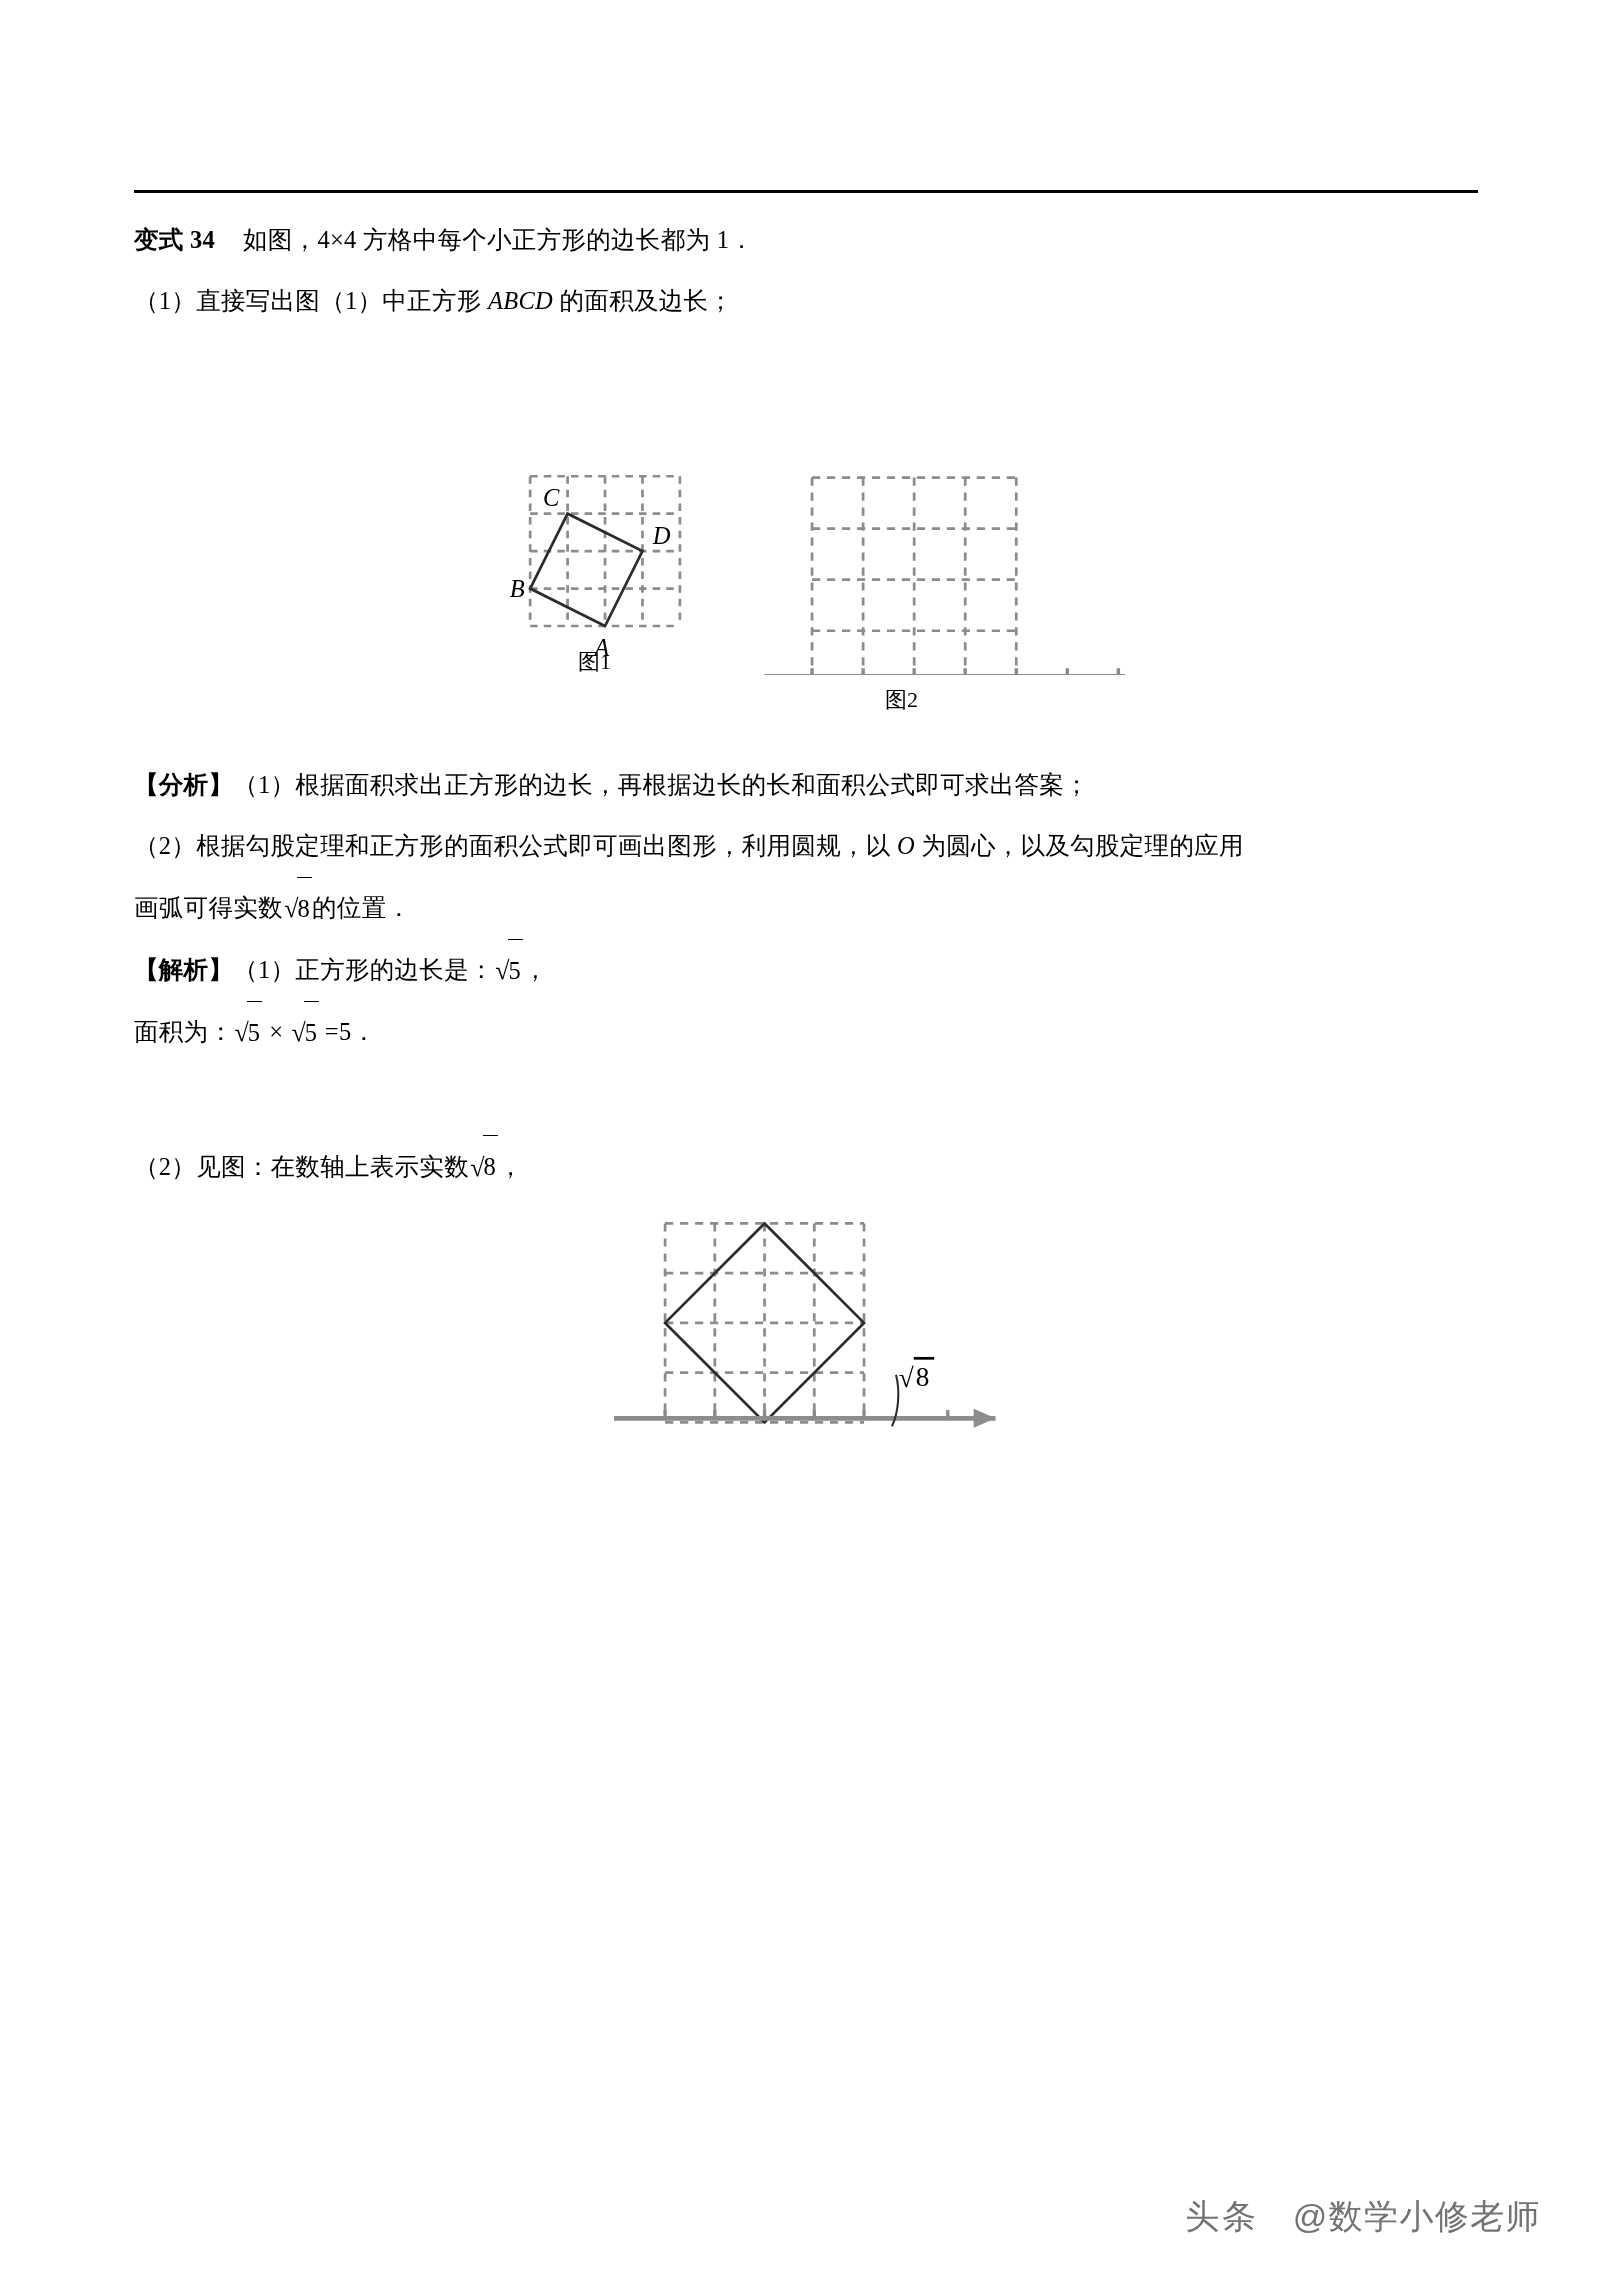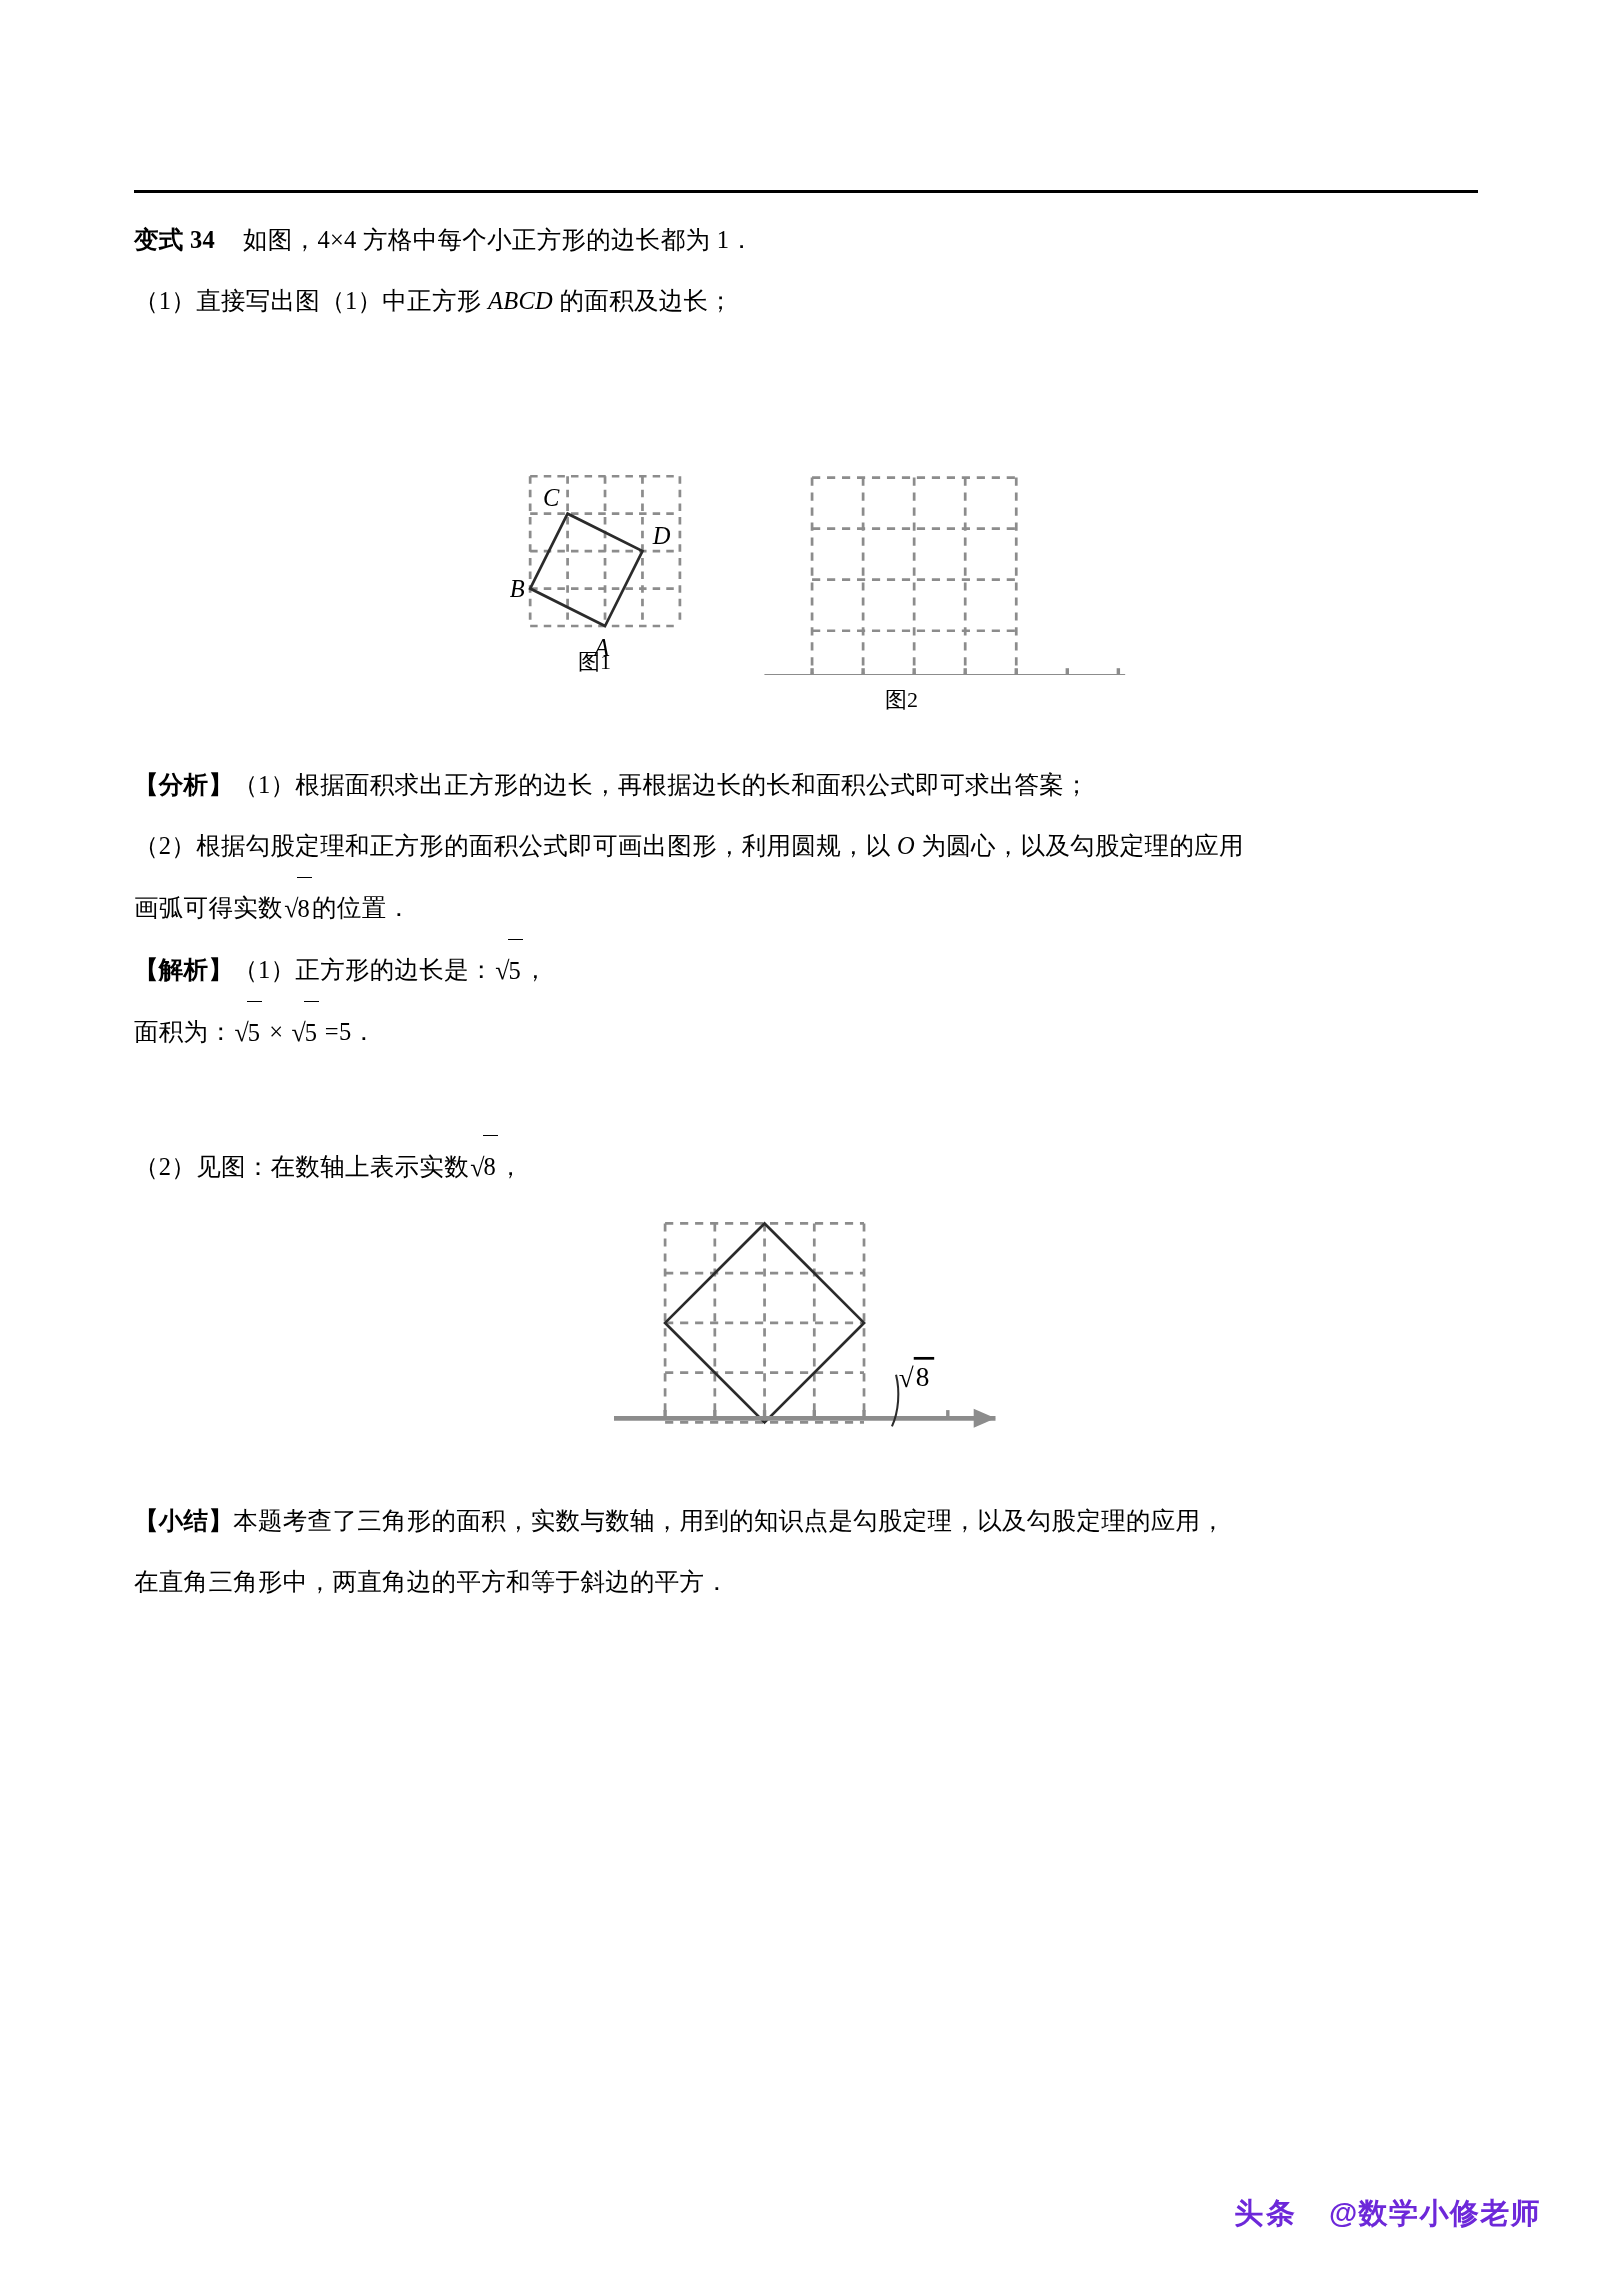--- a/index.html
+++ b/index.html
@@ -100,24 +100,24 @@
     position: absolute;
     left: 614px;
     top: 1196px;
   }
 
   
   .footer-watermark {
     position: absolute;
     right: 82px;
     top: 2194px;
-    font-size: 29px;
-    font-weight: bold;
+    font-size: 34px;
+    font-weight: normal;
     font-family: "Liberation Sans", "DejaVu Sans", sans-serif;
-    color: #6d28d9;
+    color: #737373;
     letter-spacing: 1.4px;
     white-space: nowrap;
   }
   .footer-watermark .tt { letter-spacing: 2.7px; }
 </style>
 </head>
 <body>
 
 <div class="page">
 
@@ -263,28 +263,20 @@
       <g>
         <text x="418" y="280" font-size="40" font-family="Liberation Serif, serif" fill="#000">√</text>
         <line x1="440" y1="238" x2="470" y2="238" stroke="#000" stroke-width="4"></line>
         <text x="443" y="278" font-size="40" font-family="Liberation Serif, serif" fill="#000">8</text>
       </g>
 
       <text x="221" y="372" font-size="36" font-style="italic" font-family="Liberation Serif, serif" fill="#000" text-anchor="middle">O</text>
     </svg>
   </div>
 
-  <div class="content" style="top:1490px;">
-    <div class="para">
-      <span class="bold">【小结】</span><span>本题考查了三角形的面积，实数与数轴，用到的知识点是勾股定理，以及勾股定理的应用，</span>
-    </div>
-    <div class="para">
-      <span>在直角三角形中，两直角边的平方和等于斜边的平方．</span>
-    </div>
-  </div>
 
   <div class="footer-watermark">
     <span class="tt">头条</span>
     <span style="display:inline-block;width:12.3px"></span>
     <span>@数学小修老师</span>
   </div>
 
 </div>
 
 

